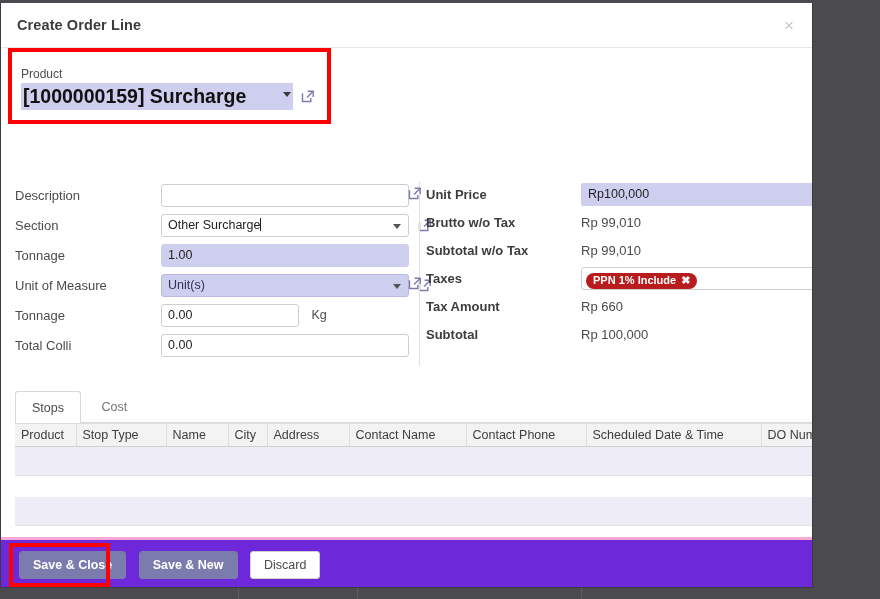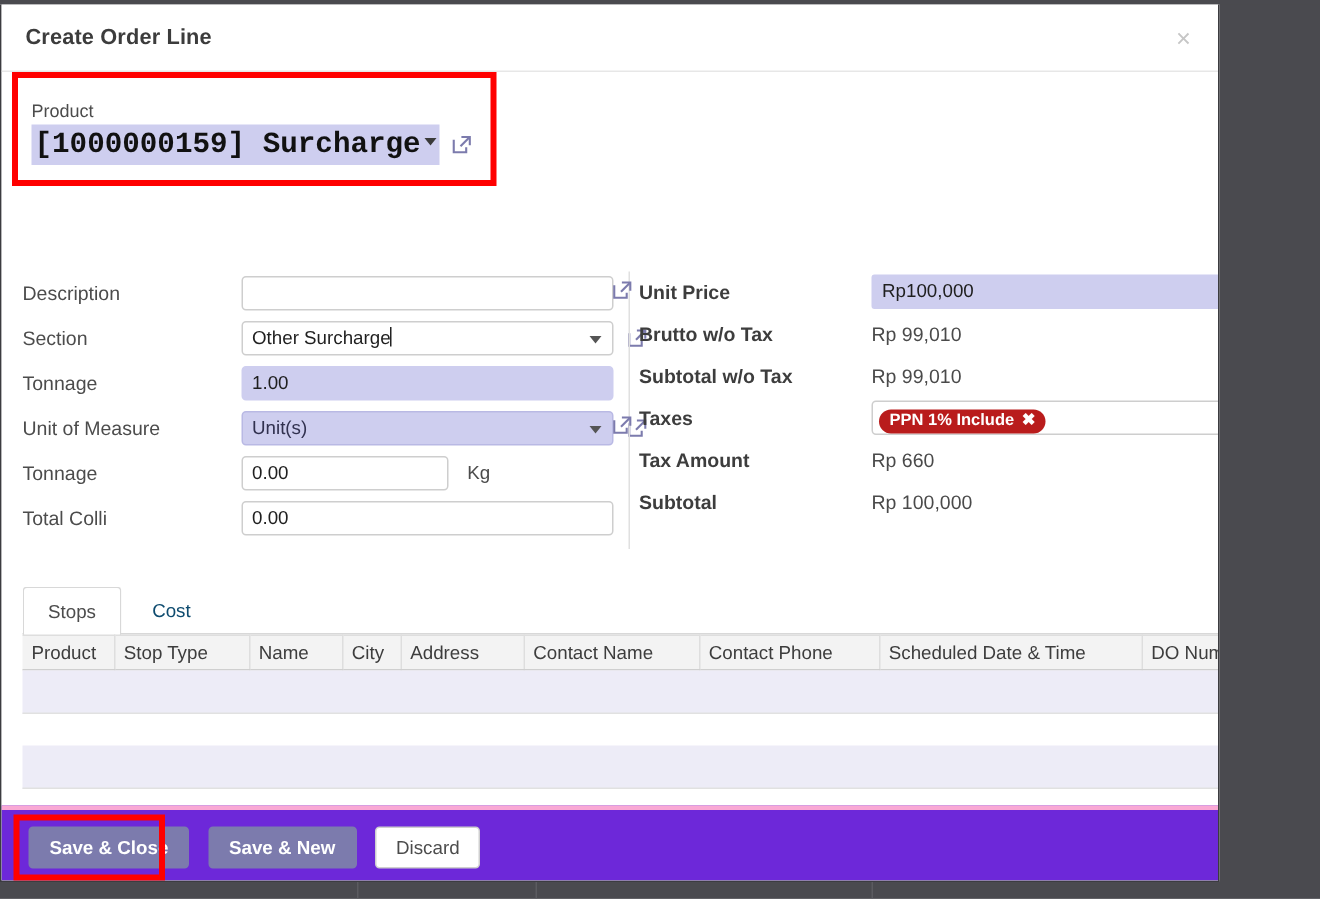--- a/index.html
+++ b/index.html
@@ -70,21 +70,21 @@
   }
   .product-row { display: flex; align-items: center; }
   .product-value {
     width: 272px; height: 27px;
     background: #ceceef;
     color: #111; font-size: 19.5px; font-weight: bold;
     line-height: 27px;
     padding: 0 2px;
     white-space: nowrap; overflow: hidden;
     position: relative;
-    font-family: Liberation Mono, monospace;
+    font-family: Liberation Sans, sans-serif;
   }
   .product-caret {
     position: absolute; right: 2px; top: 9px;
     width: 0; height: 0;
     border-left: 4px solid transparent;
     border-right: 4px solid transparent;
     border-top: 5px solid #3a3a3a;
   }
   .ext-link { display: inline-block; width: 17px; height: 17px; margin-left: 7px; }
   .ext-link svg { display: block; }
@@ -182,21 +182,21 @@
   
   .tabs {
     position: absolute; left: 14px; top: 342px;
     width: 852px; height: 33px;
     border-bottom: 1px solid #d8d8d8;
   }
   .tab {
     display: inline-block;
     height: 33px; line-height: 32px;
     padding: 0 16px;
-    font-size: 12.5px; color: #0c4a6e;
+    font-size: 12.5px; color: #737373;
     cursor: pointer;
     position: relative; top: 0px;
   }
   .tab.active {
     color: #4c4c4c;
     background: #fff;
     border: 1px solid #d8d8d8;
     border-bottom: 1px solid #fff;
     border-radius: 3px 3px 0 0;
     top: 1px;

